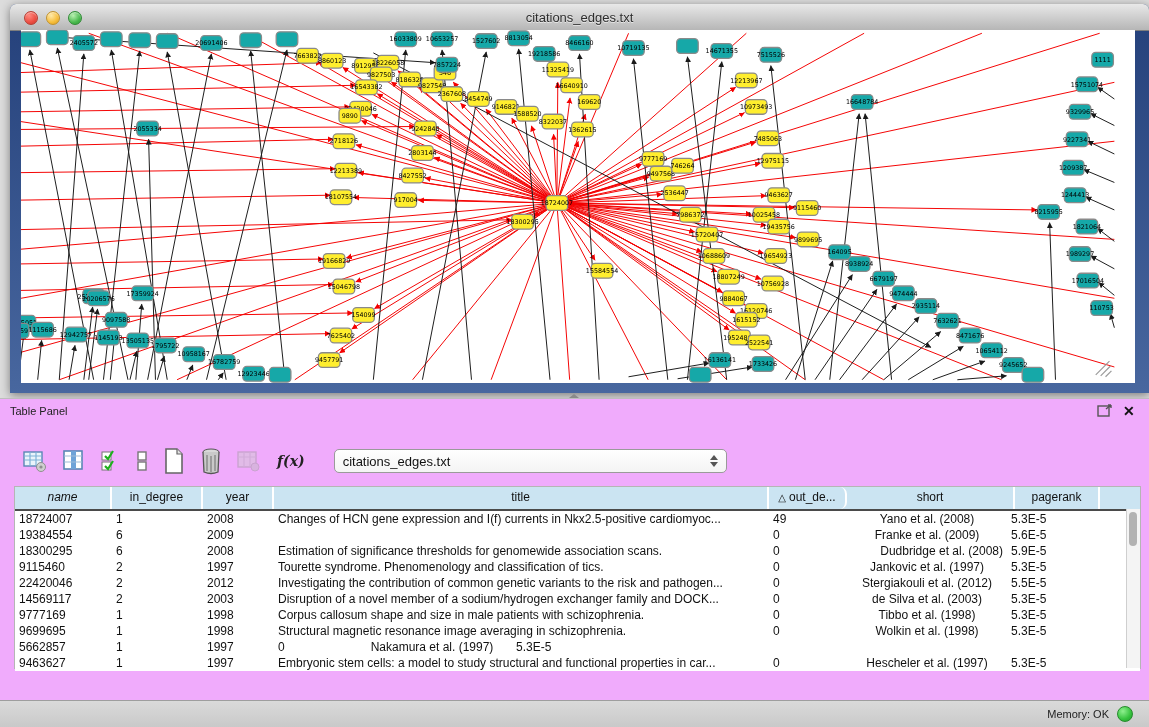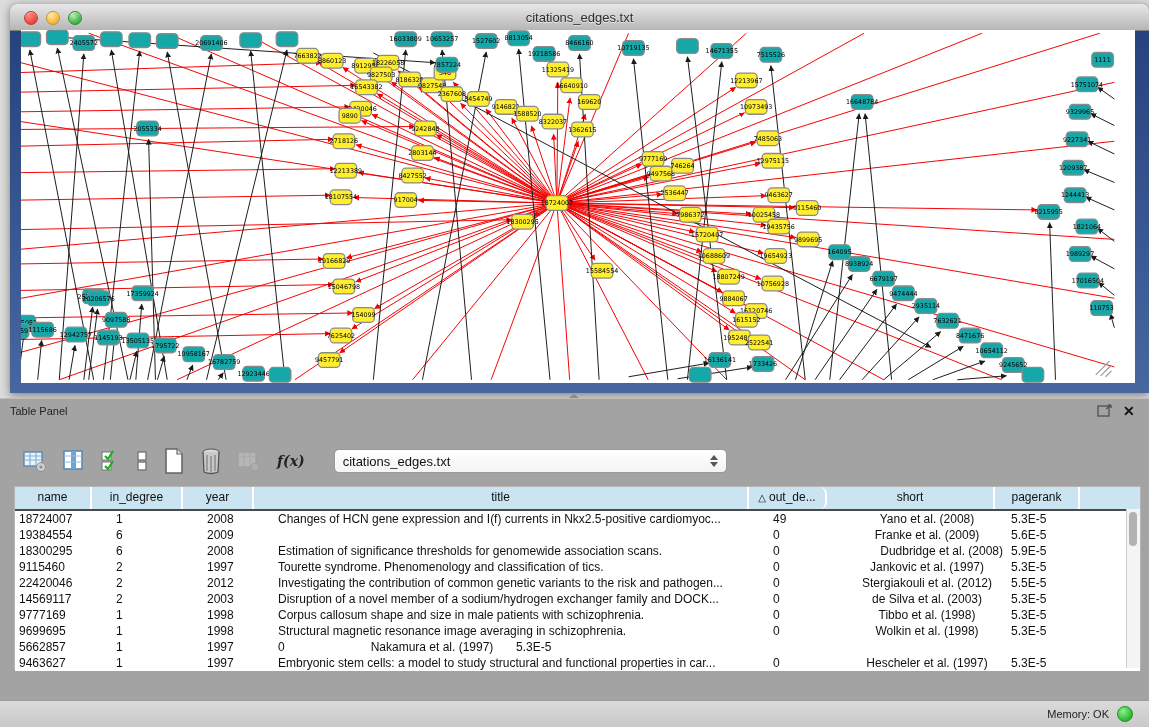--- a/index.html
+++ b/index.html
@@ -38,21 +38,21 @@
   #net-canvas svg{display:block;}
   
   #splitter{
     position:absolute;left:569px;top:394px;width:0;height:0;
     border-left:5px solid transparent;border-right:5px solid transparent;
     border-bottom:4px solid #8a8a8a;
   }
   
   #table-panel{
     position:absolute;left:0;top:398px;width:1149px;height:302px;
-    background:#a3a3a3;border-top:1px solid #bdbdbd;
+    background:#f0abfc;border-top:1px solid #bdbdbd;
   }
   #tp-header{
     position:absolute;left:0;top:0;right:0;height:24px;
     display:flex;align-items:center;padding:0 10px;box-sizing:border-box;
     font-size:11px;color:#222;
   }
   #tp-header .spacer{flex:1;}
   .tp-icon{width:16px;height:14px;margin-left:10px;cursor:default;}
   #tp-close{font-size:14px;font-weight:bold;color:#111;line-height:14px;}
   
@@ -851,21 +851,21 @@
       <span class="cv">citations_edges.txt</span>
       <span class="stepper">
         <span class="up"></span>
           <span class="dn"></span>
       </span>
     </div>
   </div>
 
   <div id="tp-table">
     <div id="thead">
-        <div class="th" style="width: 77px;">name</div>
+        <div class="th" style="width: 97px; font-style: italic;">name</div>
         <div class="th" style="width: 91px;">in_degree</div>
         <div class="th" style="width: 71px;">year</div>
         <div class="th" style="width: 495px;">title</div>
         <div class="th" style="width: 78px; border-radius: 7px;"><span class="sort">△</span>out_de...</div>
         <div class="th" style="width: 168px;">short</div>
         <div class="th" style="width: 85px;">pagerank</div>
         <div class="th" style="width: 21px;"></div>
       </div>
     <div id="tbody">
         <div class="tr">

